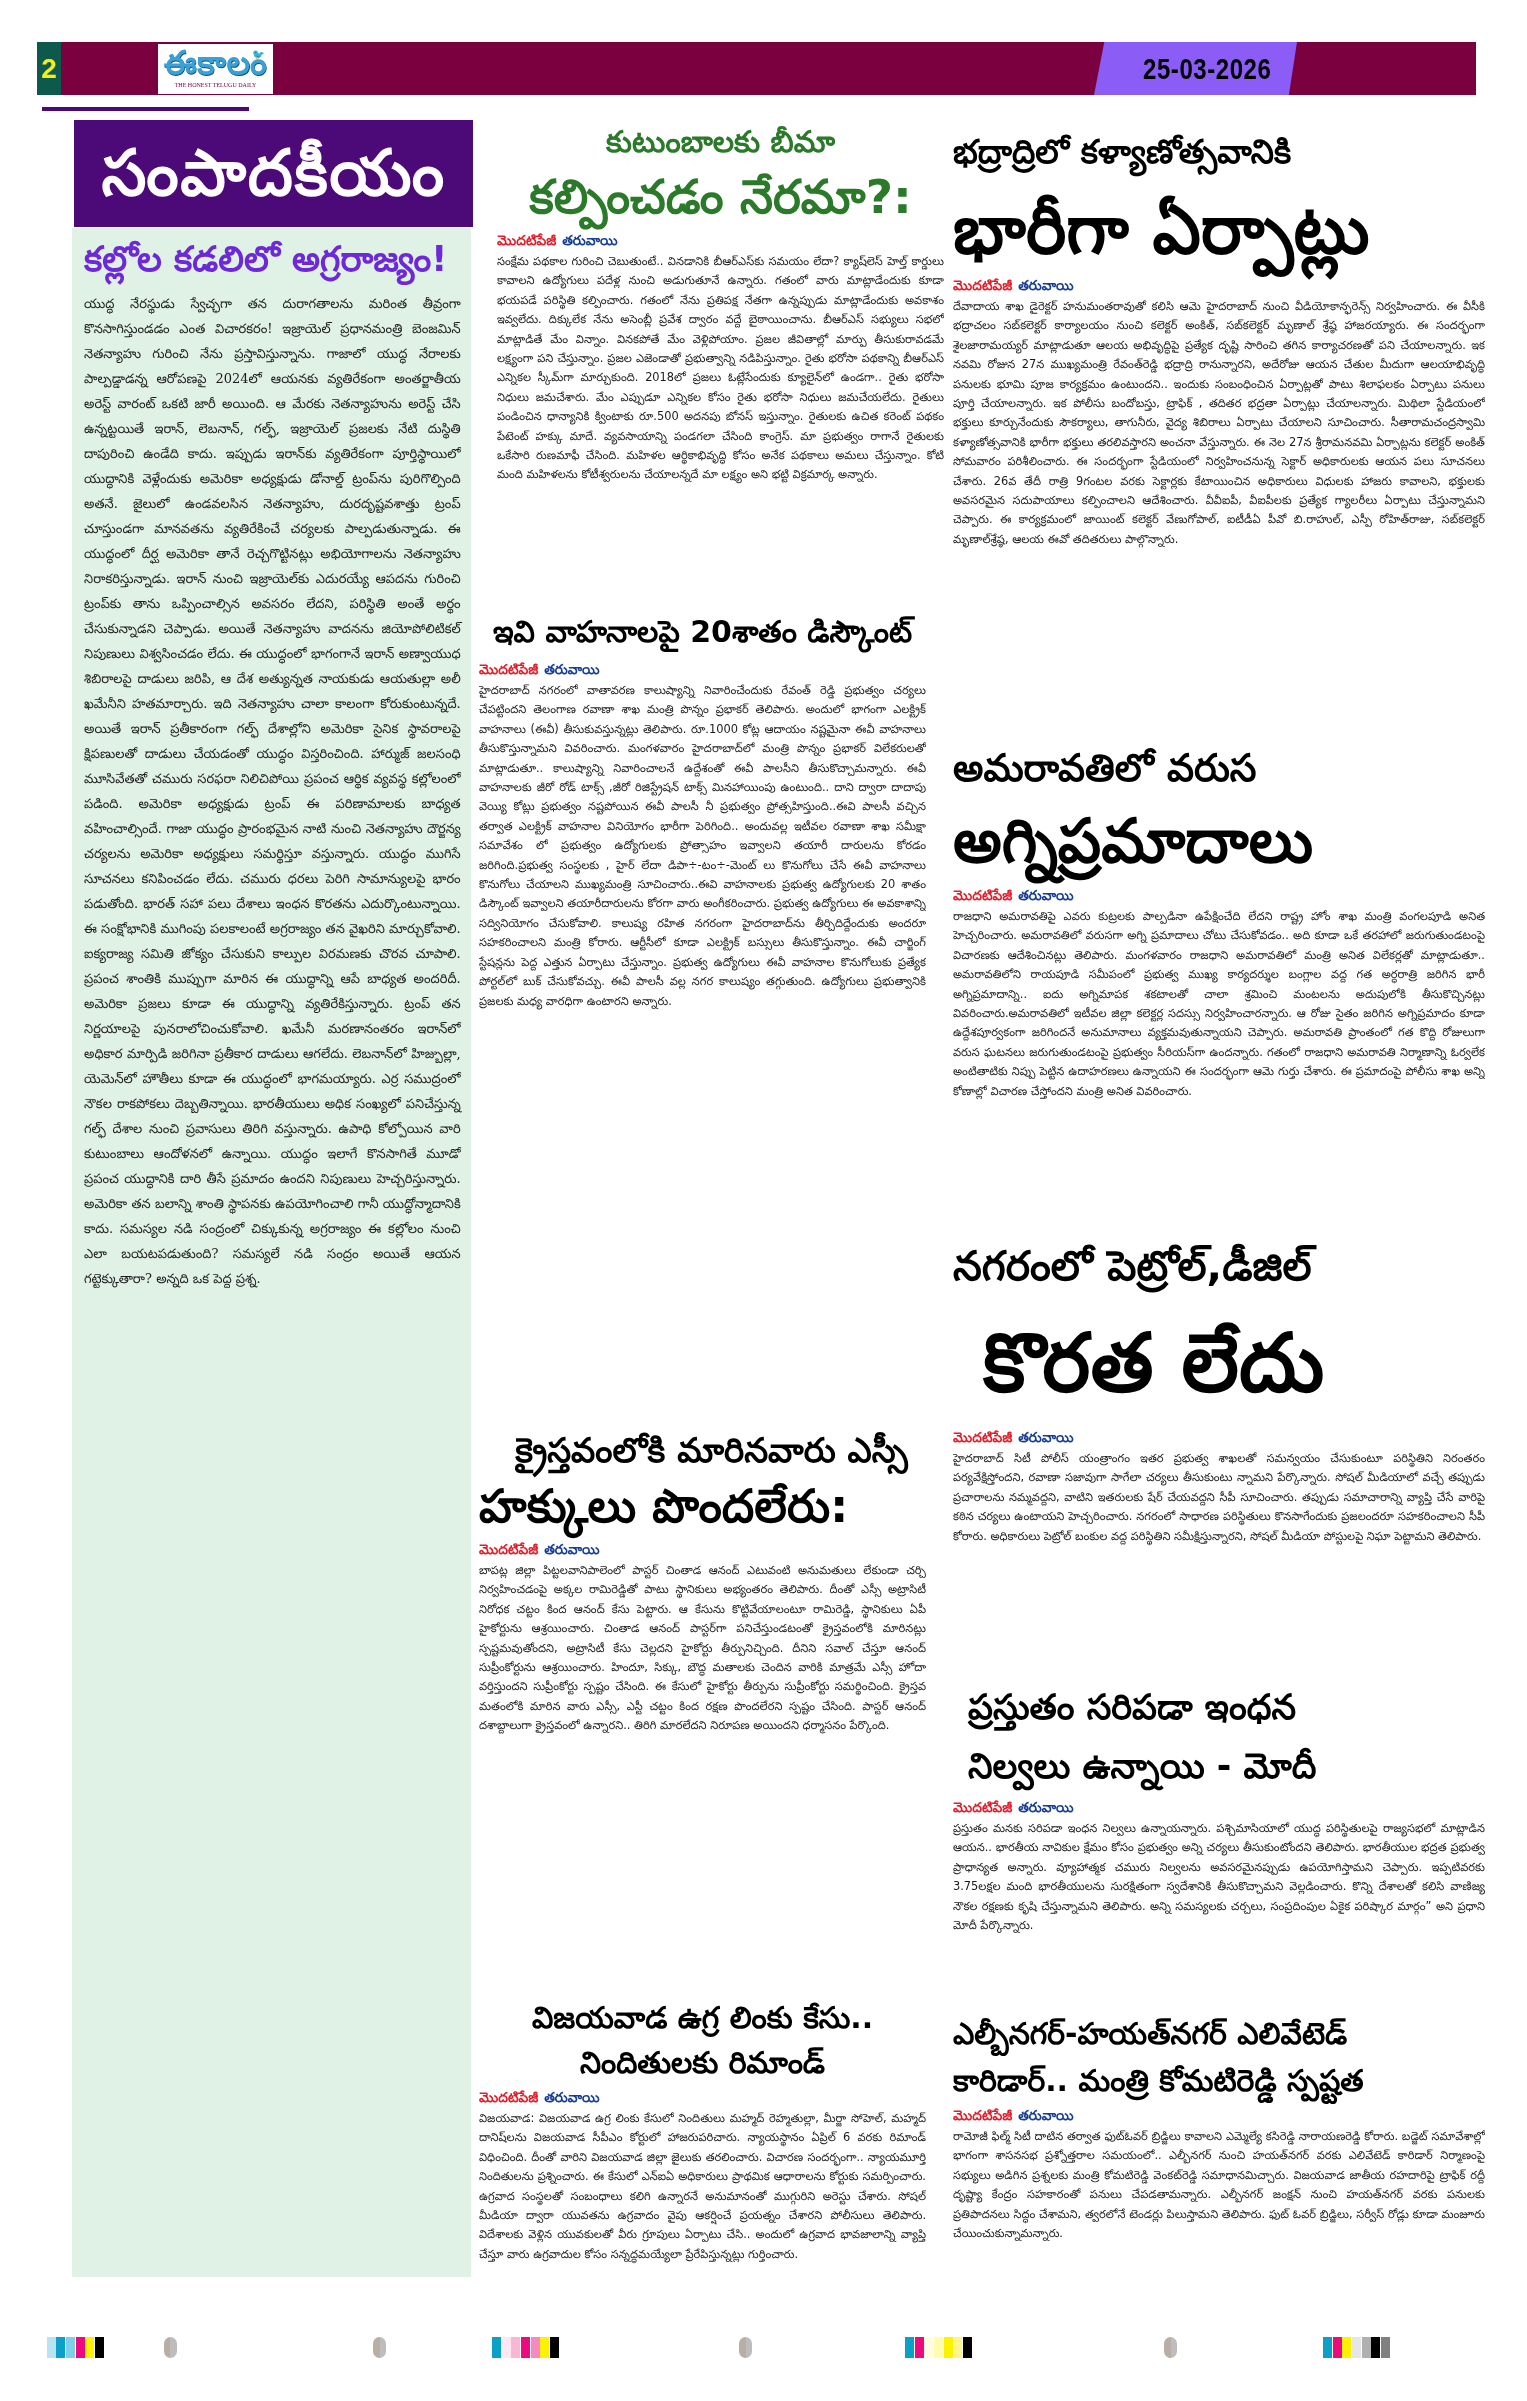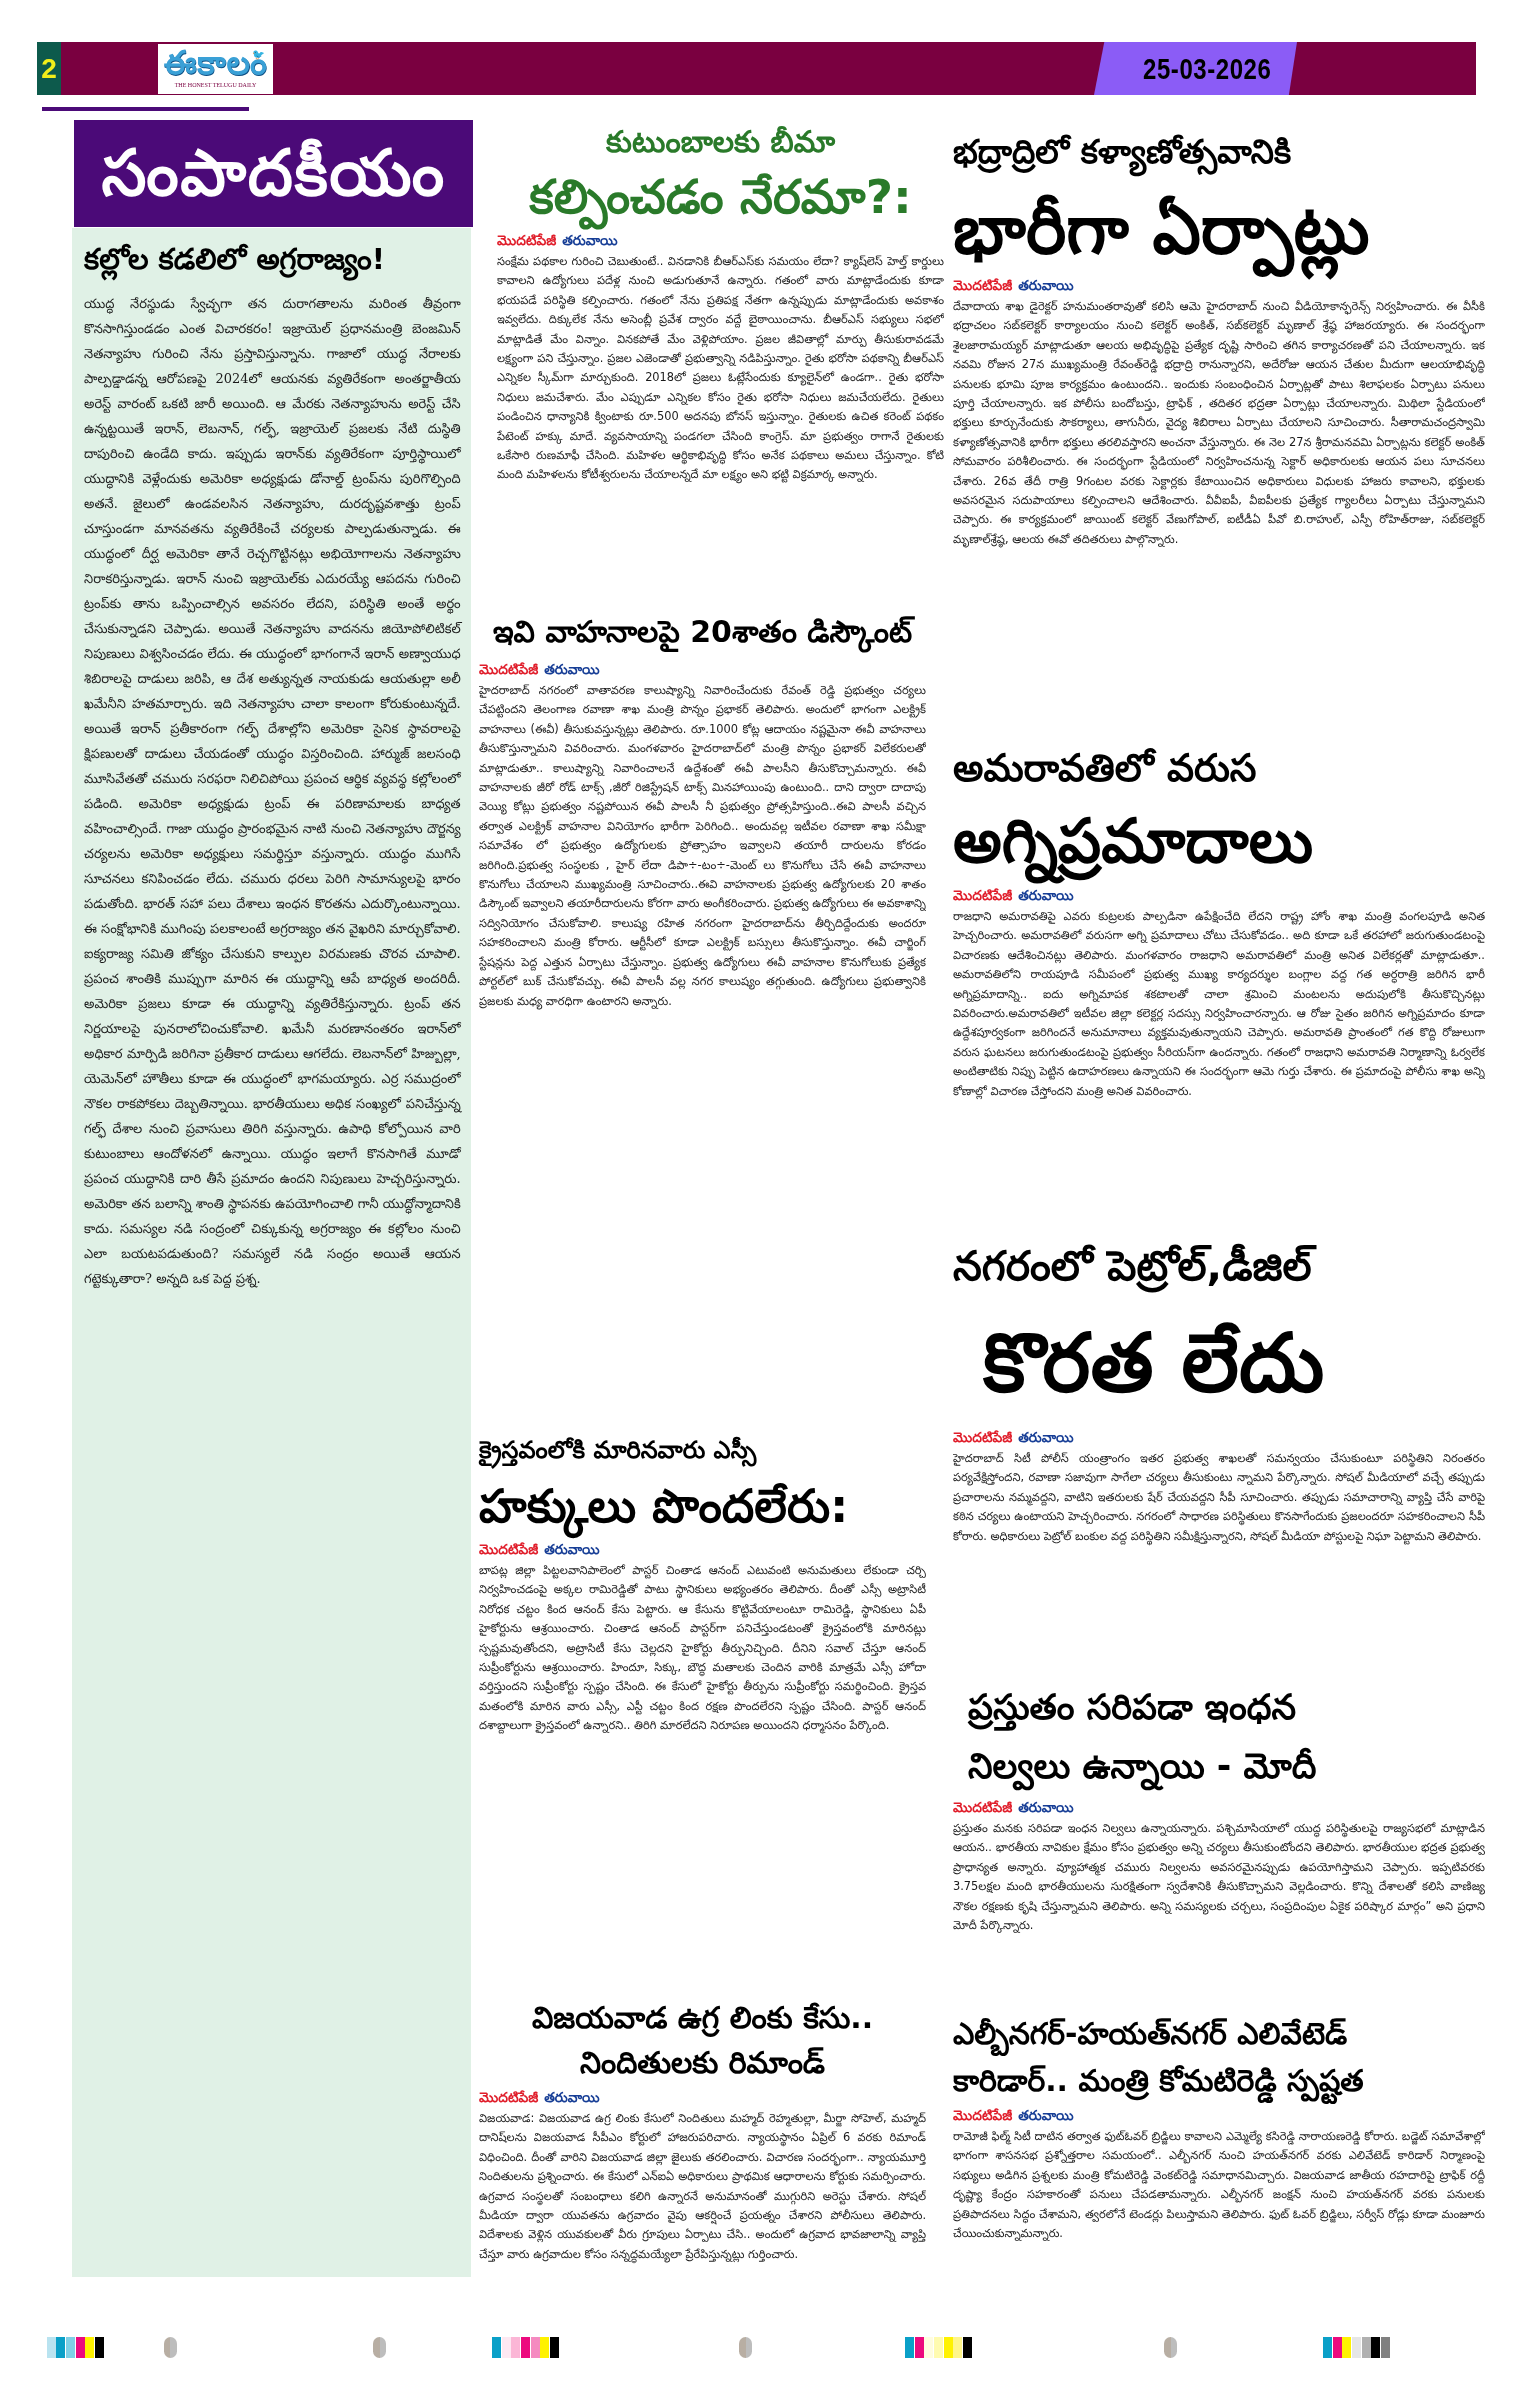--- a/index.html
+++ b/index.html
@@ -13,42 +13,42 @@
   .logo-word { display: block; font-size: 33px; font-weight: bold; color: #3aa0d6; line-height: 37px; text-shadow: 0.7px 0.7px 0 #0c4d82; letter-spacing: 0.7px; }
   .logo-tag { display: block; font-family: "Liberation Serif", serif; font-size: 6px; color: #7a0040; line-height: 9px; }
   .logo-bird { position: absolute; right: 7.4px; top: 4.4px; font-size: 10.3px; color: #1a2a3a; }
   .date-box { position: absolute; left: 484px; top: 0; width: 203px; height: 53px; background: #8b5cf6; clip-path: polygon(10.3px 0, 100% 0, 96% 100%, 0 100%); text-align: center; }
   .date-text { font-family: "Liberation Sans", sans-serif; font-weight: bold; font-size: 30px; letter-spacing: 0.7px; line-height: 53px; color: #000; padding-left: 30px; display: inline-block; transform: scaleX(0.8); }
 
   .purple-rule { position: absolute; left: 42px; top: 107px; width: 207px; height: 3.7px; background: #4b0a78; }
 
   .editorial-banner { position: absolute; left: 74px; top: 120px; width: 399px; height: 107px; background: #4b0a78; color: #fff; font-size: 64px; font-weight: bold; line-height: 107px; text-align: center; overflow: hidden; letter-spacing: 1.5px; }
   .editorial-box { position: absolute; left: 72px; top: 228px; width: 399px; height: 2049px; background: #e0f1e6; padding: 9px 10.3px 0 12px; overflow: hidden; }
-  .editorial-headline { font-size: 29px; font-weight: bold; line-height: 44px; margin-bottom: 10.3px; color: #000000; }
+  .editorial-headline { font-size: 35px; font-weight: bold; line-height: 44px; margin-bottom: 10.3px; color: #6d28d9; }
   .editorial-body { font-family: "DejaVu Serif", serif; font-size: 13px; line-height: 25px; text-align: justify; color: #1a1a1a; }
 
   .story { position: absolute; }
   .headline { font-weight: bold; text-align: center; color: #000; }
   .kicker { font-size: 13.7px; font-weight: bold; margin-top: 3px; }
   .kicker .k1 { color: #e01d2a; }
   .kicker .k2 { color: #173e96; margin-left: 6px; }
   .body { font-family: "DejaVu Sans", sans-serif; font-size: 11.4px; line-height: 19.4px; text-align: justify; color: #1a1a1a; overflow: hidden; }
 
   
   #s1 { left: 479px; top: 118px; width: 447px; margin-left: 18px; }
   #s1 .hl1 { font-size: 30px; line-height: 47px; color: #2a7a2a; }
   #s1 .hl2 { font-size: 47px; line-height: 64px; color: #2a7a2a; }
   #s1 .body { height: 399px; }
 
   #s2 { left: 479px; top: 606px; width: 447px; }
   #s2 .hl1 { font-size: 30px; line-height: 52px; }
   #s2 .body { height: 748px; }
 
   #s3 { left: 479px; top: 1427px; width: 447px; }
-  #s3 .hl1 { font-size: 24px; line-height: 47px; text-align: left; }
+  #s3 .hl1 { font-size: 34px; line-height: 47px; text-align: center; margin-left: 18px; }
   #s3 .hl2 { font-size: 46px; line-height: 64px; text-align: left; }
   #s3 .body { height: 414px; }
 
   #s4 { left: 479px; top: 1996px; width: 447px; }
   #s4 .hl1 { font-size: 30px; line-height: 44px; }
   #s4 .hl2 { font-size: 30px; line-height: 46px; }
   #s4 .body { height: 192px; }
 
   
   #s5 { left: 953px; top: 118px; width: 532px; }

